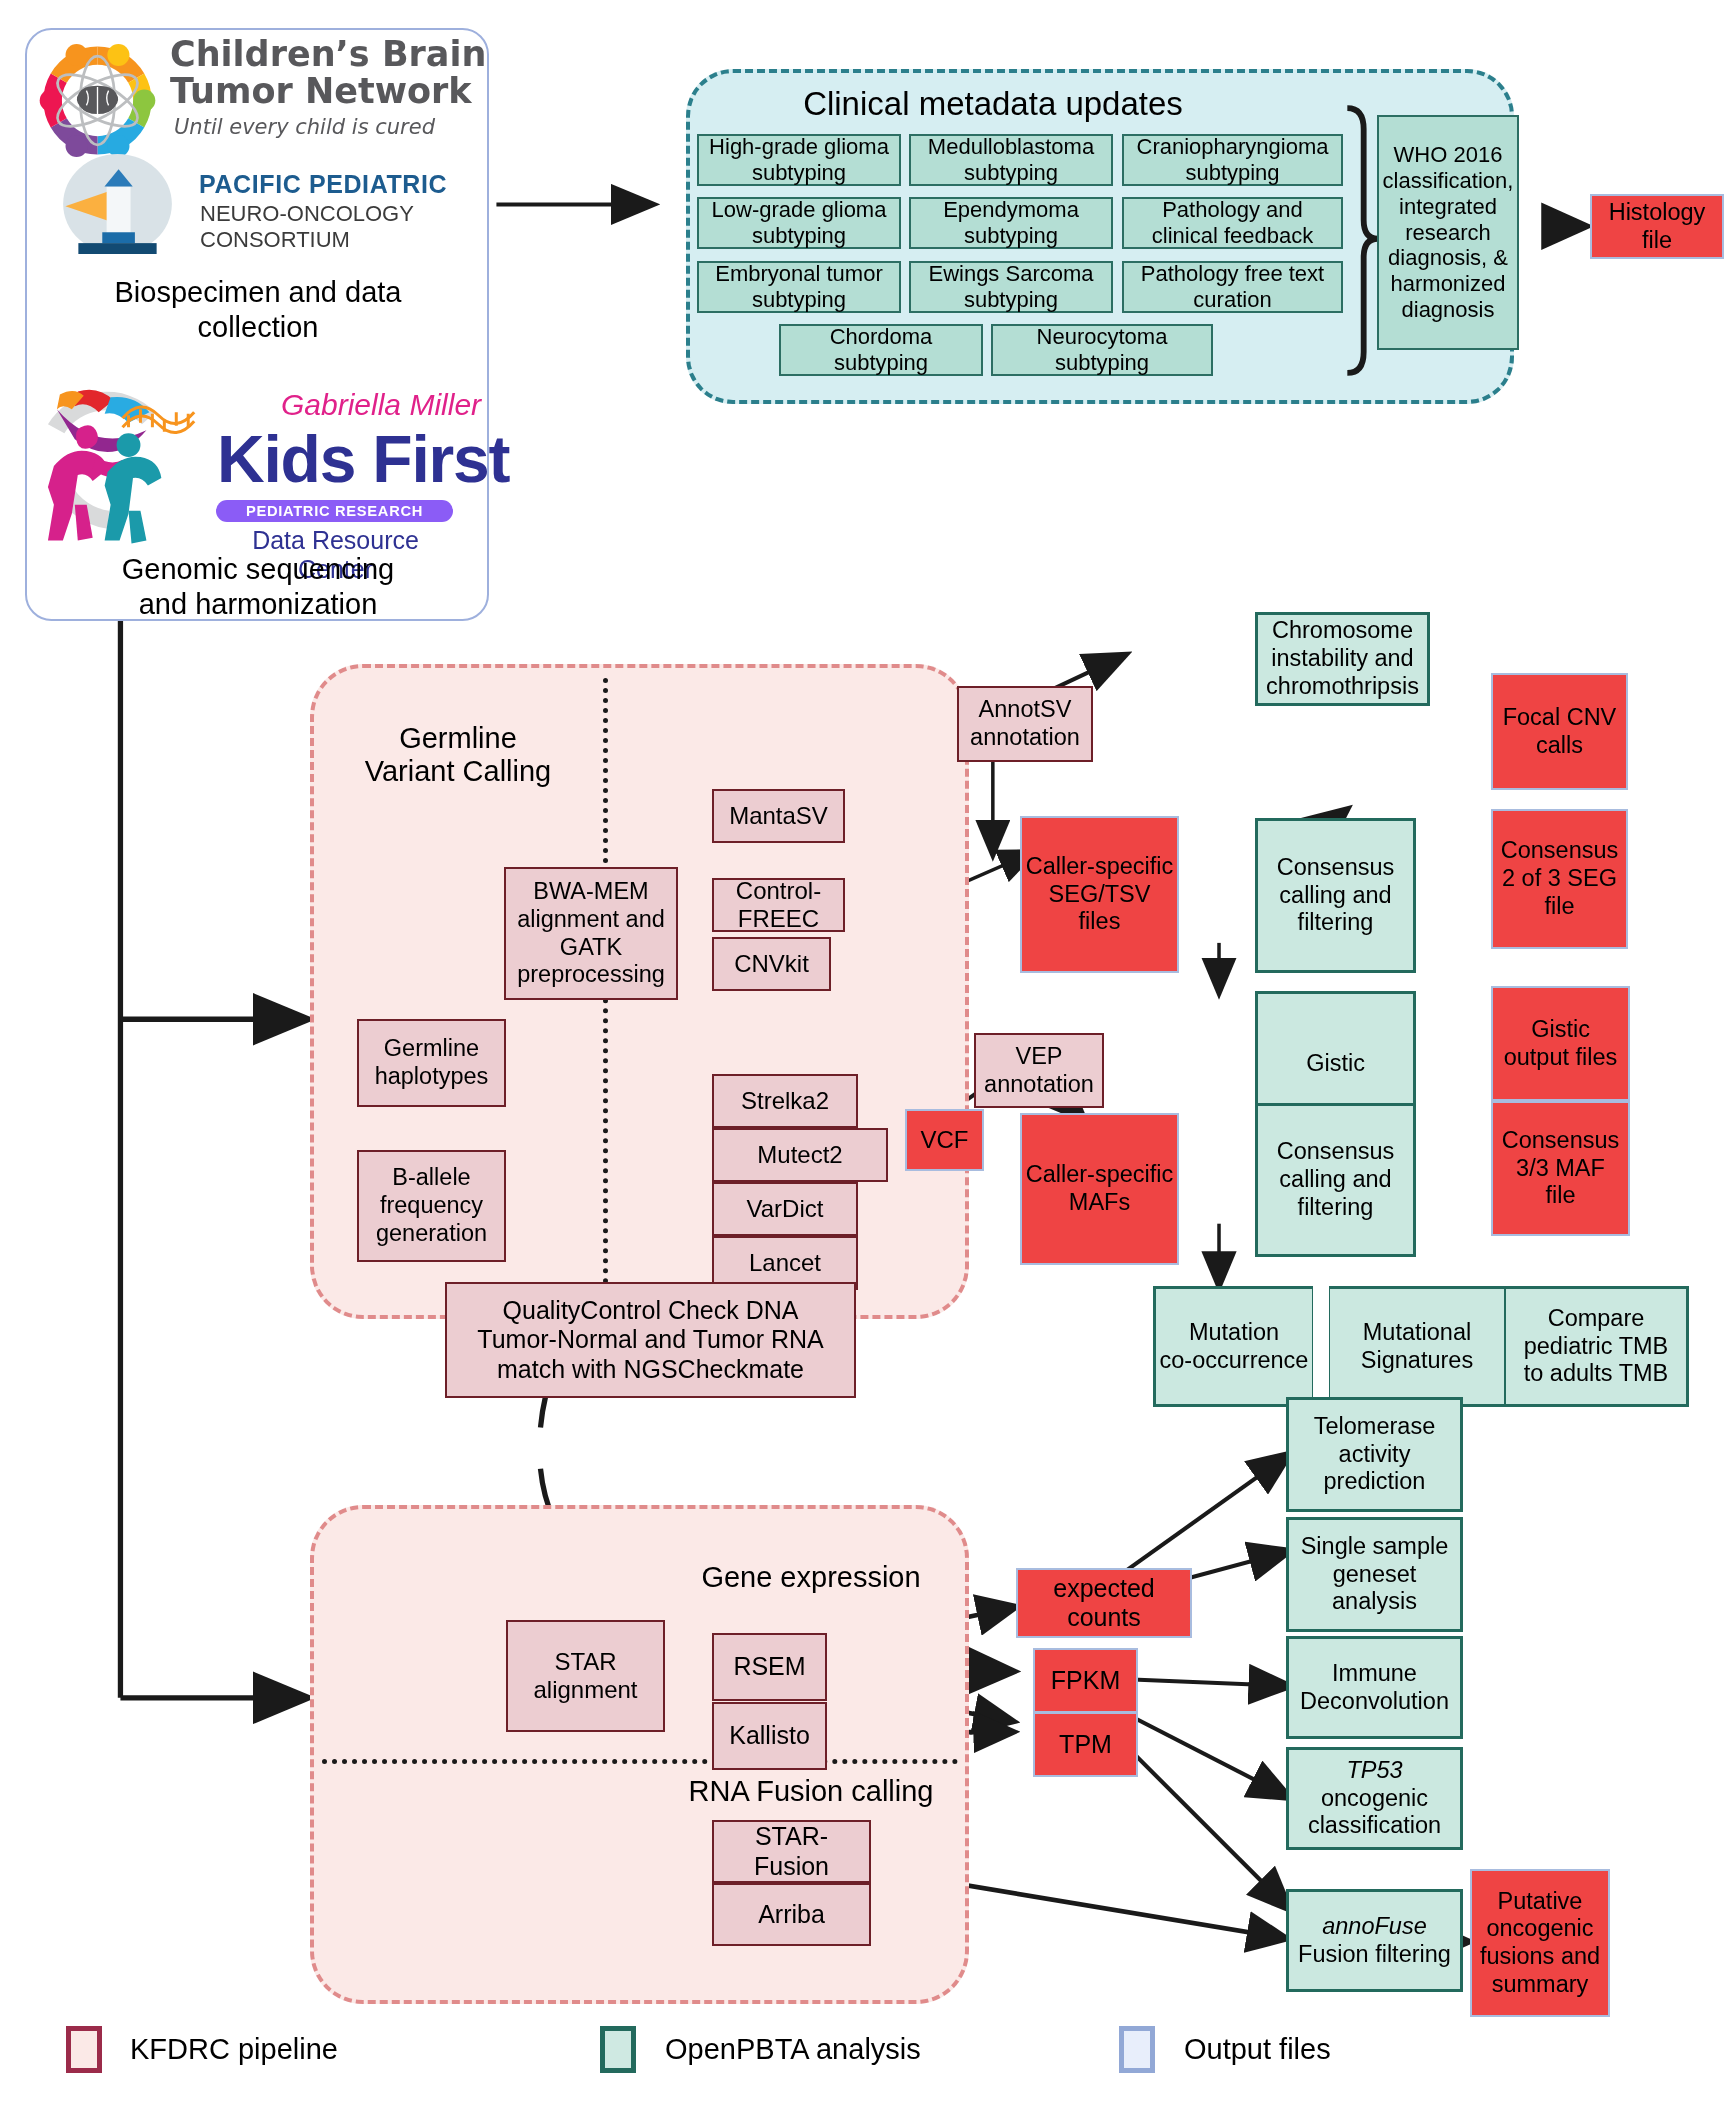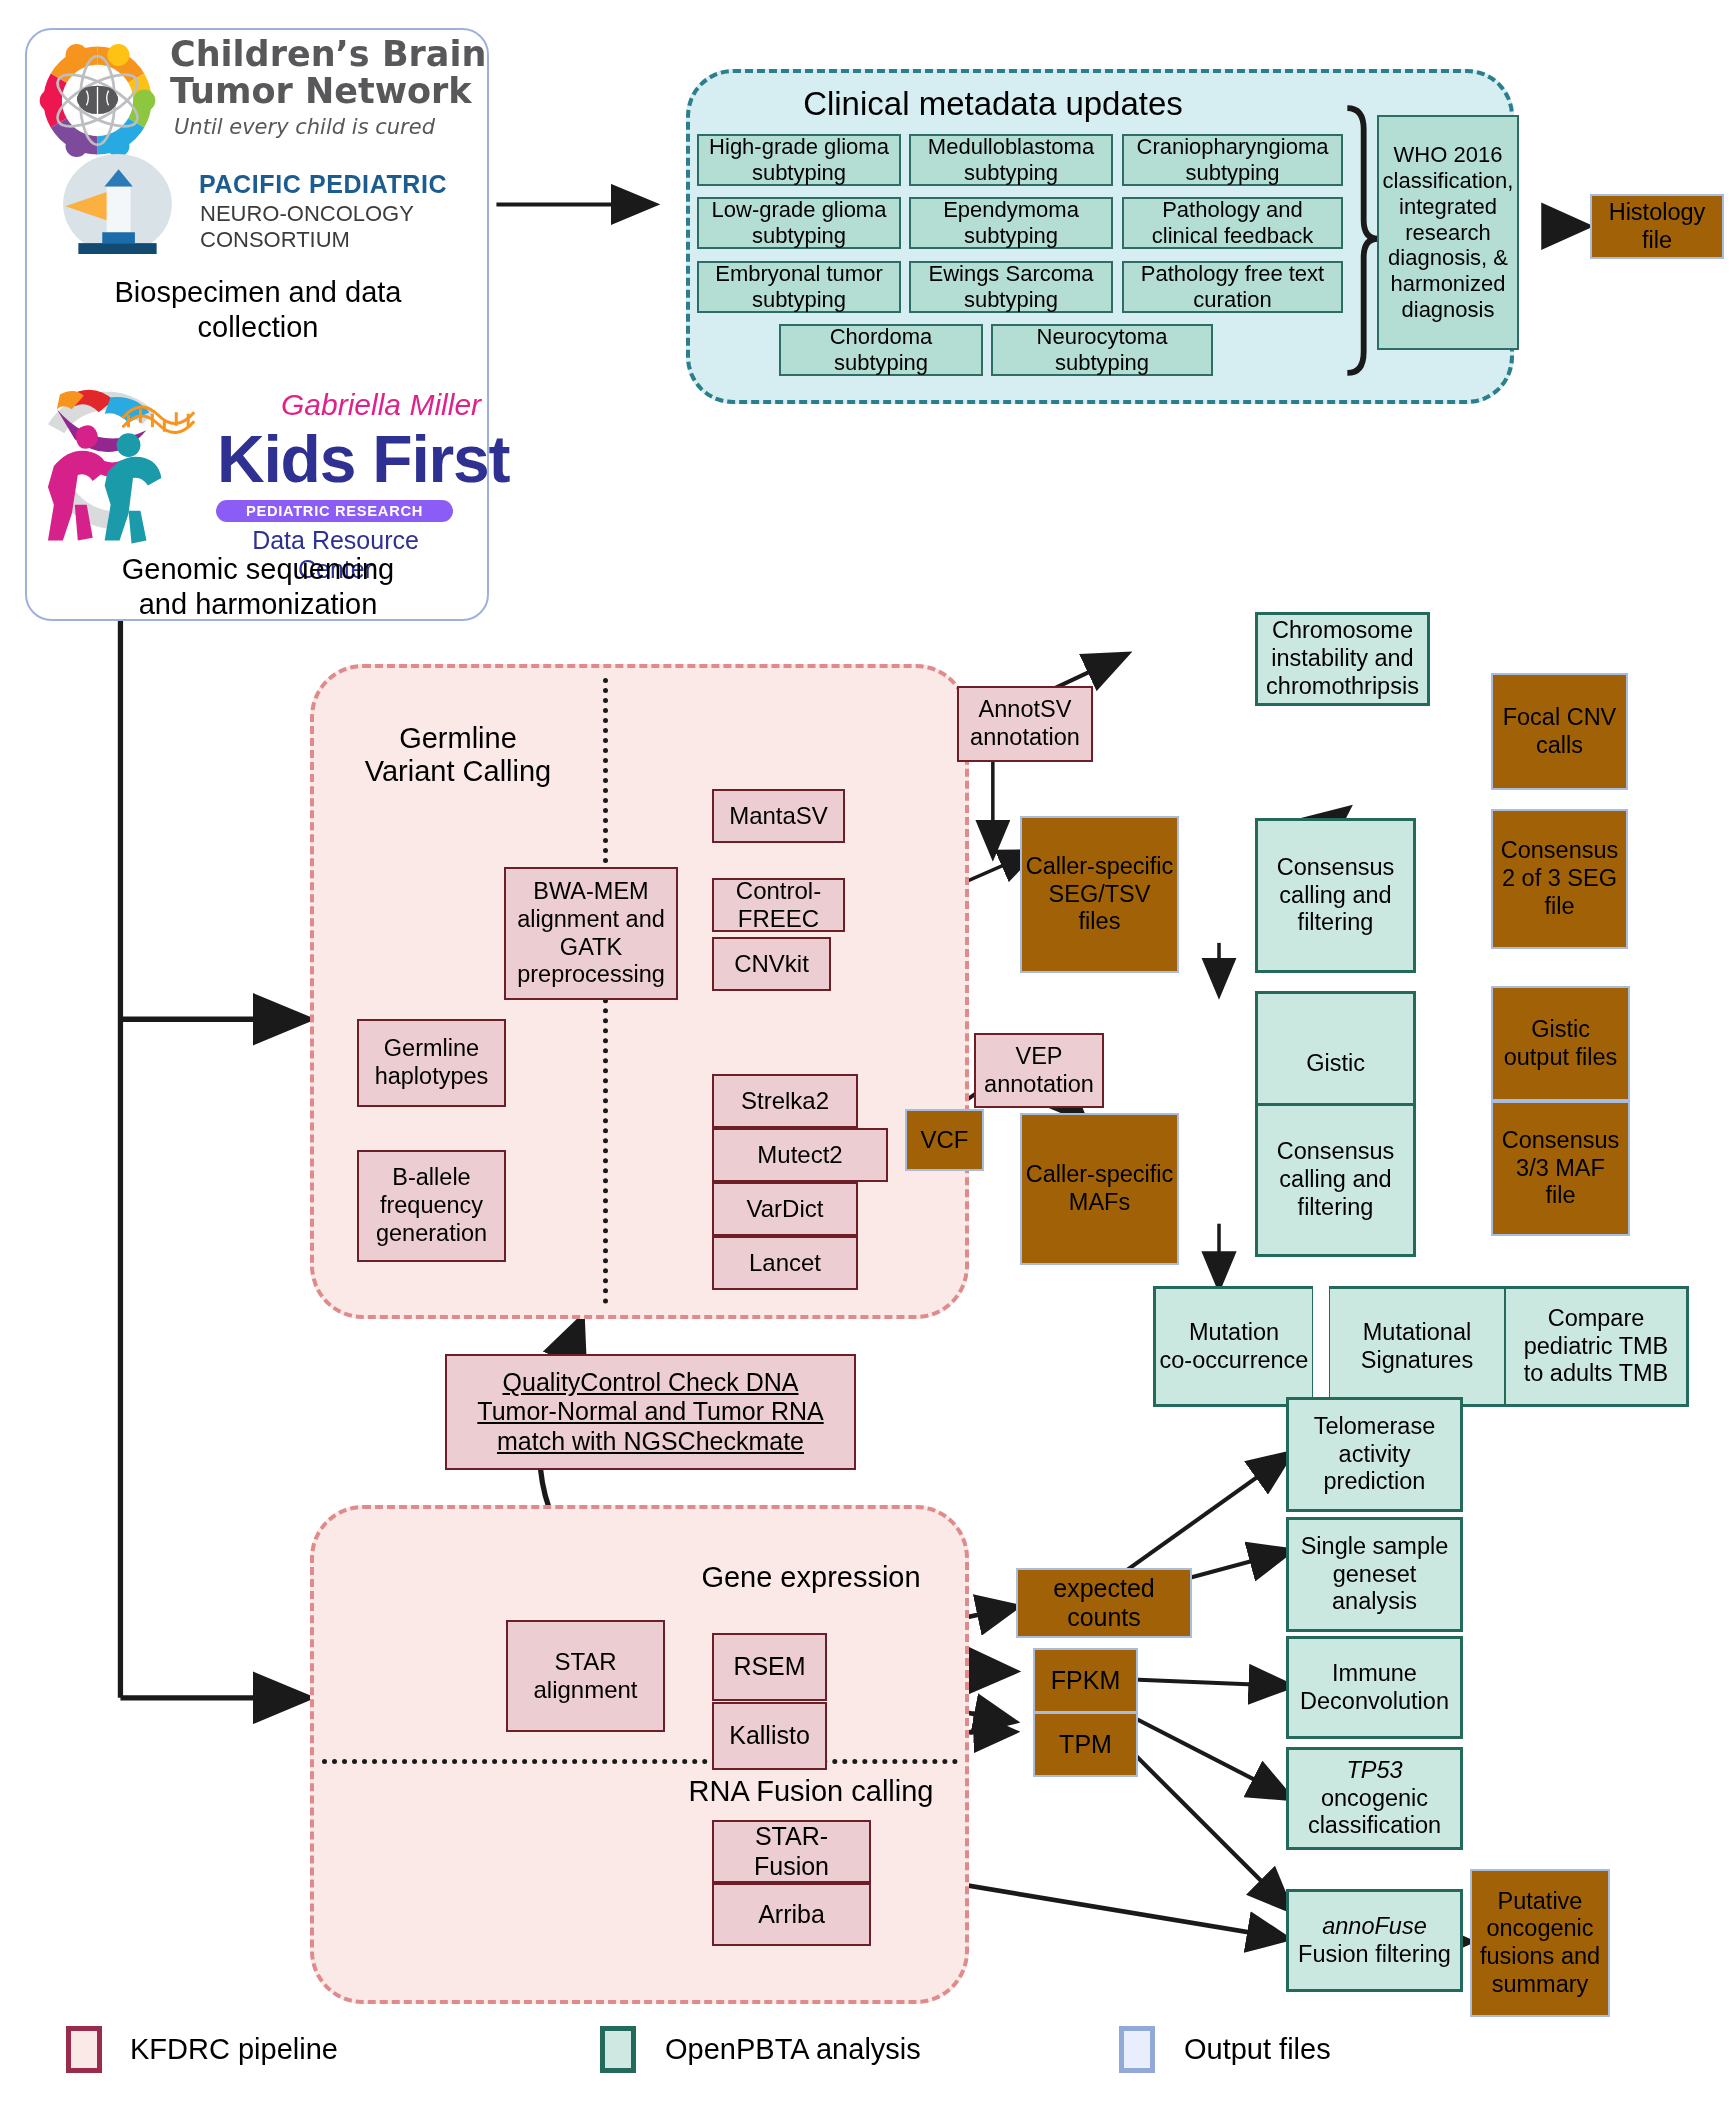--- a/index.html
+++ b/index.html
@@ -14,21 +14,21 @@
     position:absolute; display:flex; align-items:center; justify-content:center;
     text-align:center; line-height:1.18; white-space:pre-line; padding:2.3px 3.5px;
   }
   
   .kf{ background:#eccdd1; border:2.9px solid #6d1f28; color:#000; }
   
   .pbta{ background:#cbe8e0; border:3.5px solid #236a5d; }
   
   .meta{ background:#b4ded4; border:2.3px solid #2c6e63; }
   
-  .out{ background:#a16207; border:2.3px solid #a8bcdf; }
+  .out{ background:#ef4444; border:2.3px solid #a8bcdf; }
 
   
   .roundgroup{ position:absolute; border-radius:53px; }
   .kf-group{ background:#fbe9e7; border:4.7px dashed #e08b8b; }
   .meta-group{ background:#d6eef2; border:4.7px dashed #2b7f8c; border-radius:47px; }
   .src-card{ position:absolute; background:#ffffff; border:2.9px solid #9eb0dd; border-radius:26.4px; }
 
   .grouptitle{ position:absolute; font-size:29px; line-height:1.15; text-align:center; white-space:pre-line;}
   .sectiontitle{ position:absolute; font-size:26px; text-align:center; white-space:pre-line; }
 
@@ -306,21 +306,21 @@
   <div class="node kf" style="left:712px; top:1182px; width:146px; height:54px; font-size:24px;">VarDict</div>
   <div class="node kf" style="left:712px; top:1236px; width:146px; height:54px; font-size:24px;">Lancet</div>
 
   <div class="node out" style="left:905px; top:1109px; width:79px; height:62px; font-size:24px;">VCF</div>
 
   <div class="node kf" style="left:957px; top:686px; width:136px; height:76px; font-size:23.5px;">AnnotSV
 annotation</div>
   <div class="node kf" style="left:974px; top:1033px; width:130px; height:75px; font-size:23.5px;">VEP
 annotation</div>
 
-  <div class="node kf" style="left:445px; top:1354px; width:411px; height:116px; font-size:25px;text-decoration:underline;">QualityControl Check DNA
+  <div class="node kf" style="left:445px; top:1282px; width:411px; height:116px; font-size:25px;">QualityControl Check DNA
 Tumor-Normal and Tumor RNA
 match with NGSCheckmate</div>
 
   <div class="node pbta" style="left:1255px; top:612px; width:175px; height:94px; font-size:23.5px;">Chromosome
 instability and
 chromothripsis</div>
 
   <div class="node out" style="left:1020px; top:816px; width:159px; height:157px; font-size:23.5px;">Caller-specific
 SEG/TSV  files</div>
 

